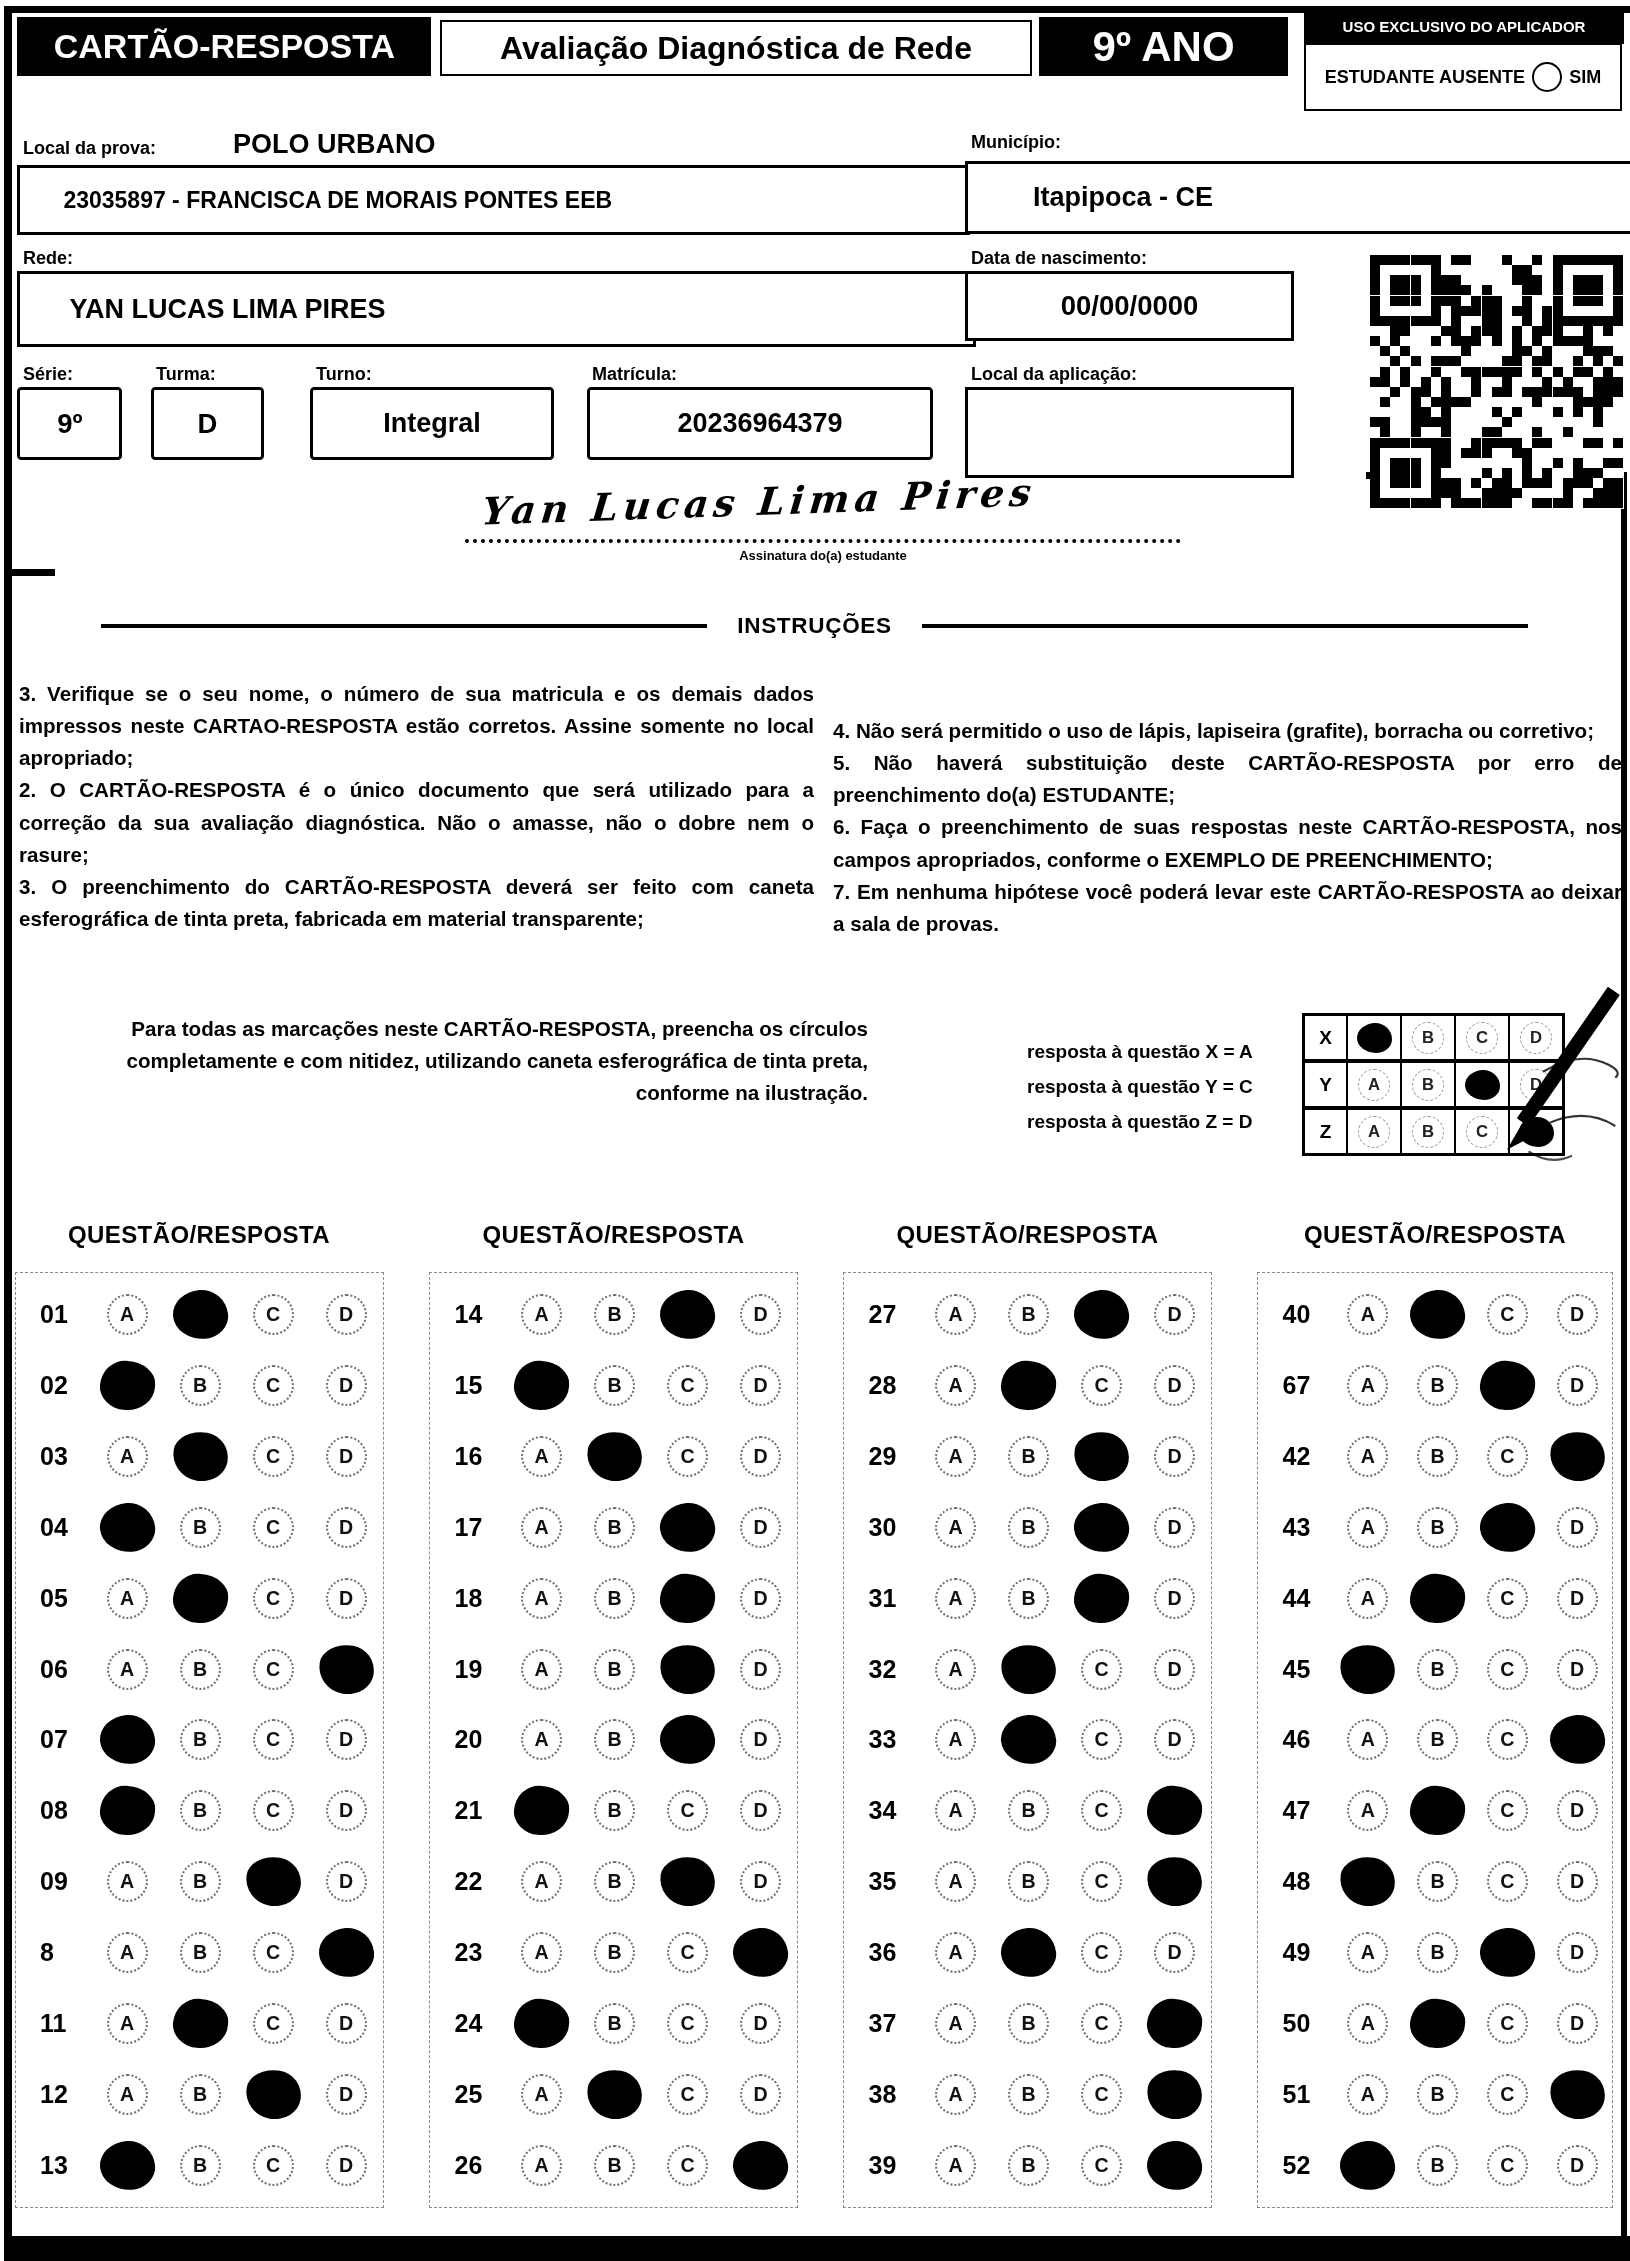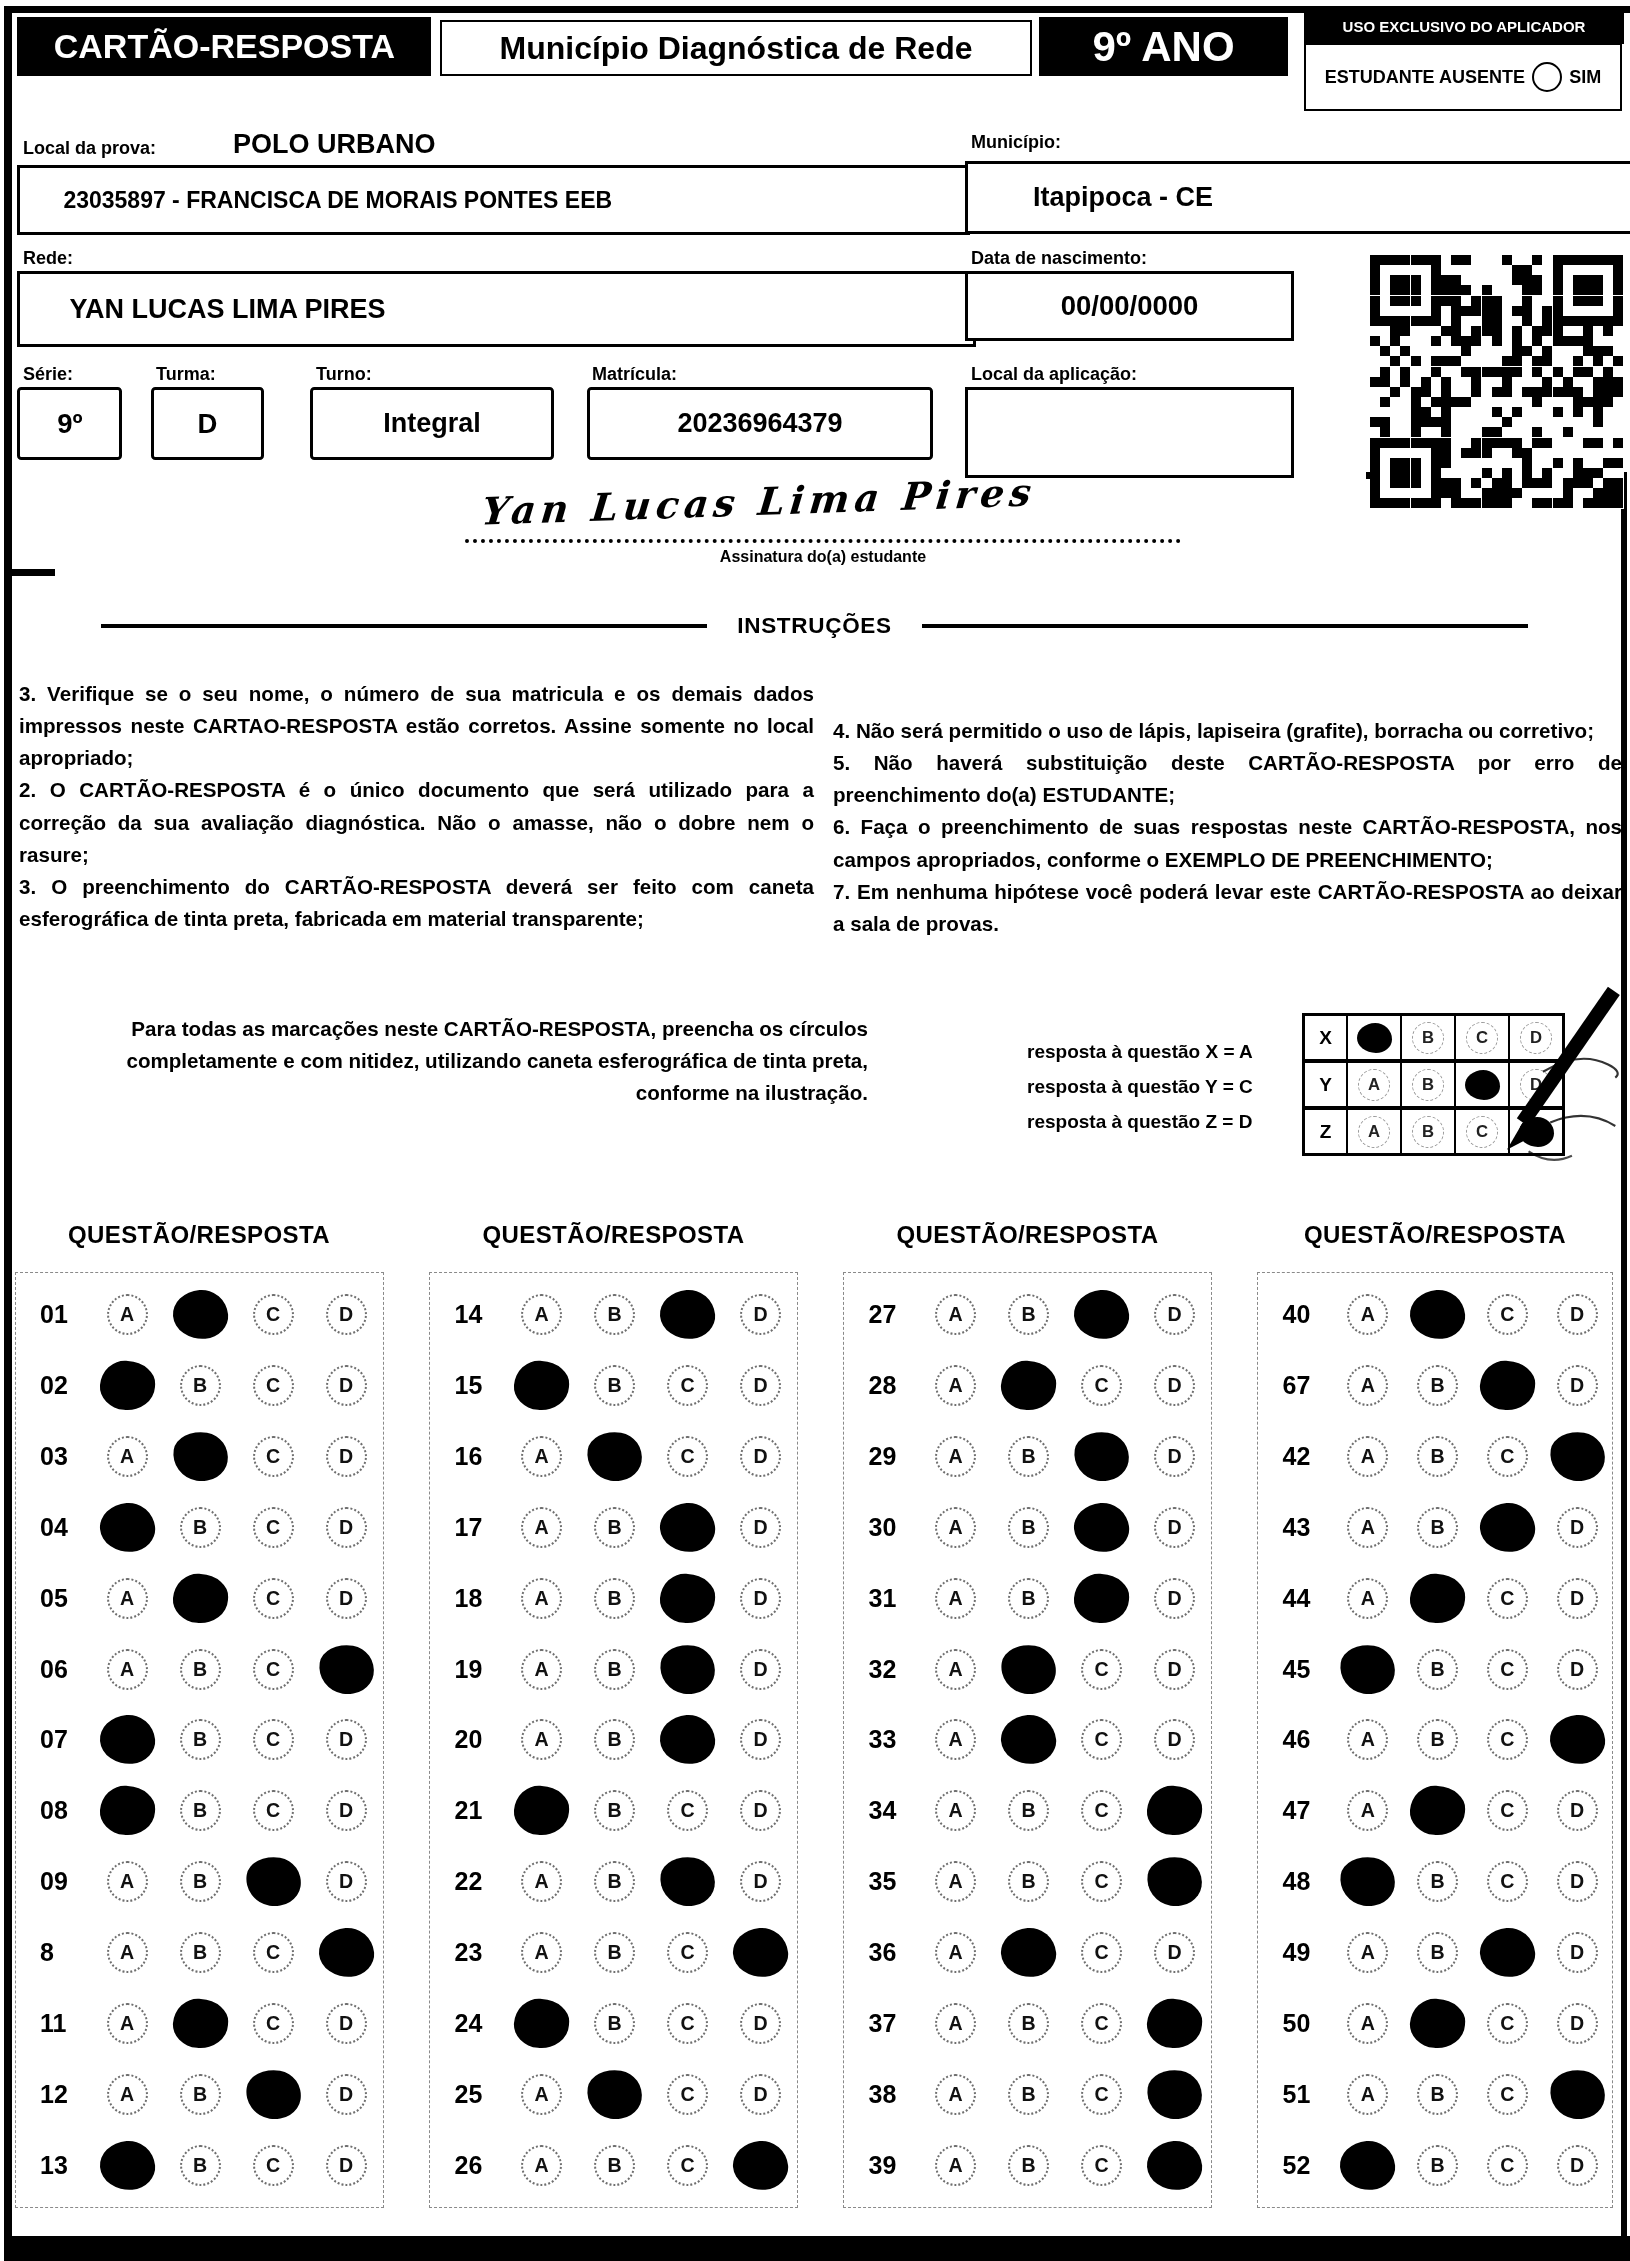--- a/index.html
+++ b/index.html
@@ -52,21 +52,21 @@
   <div class="bar" style="left:4.3px;top:5.8px;width:8px;height:2232px;"></div>
   <div class="bar" style="left:4.3px;bottom:0;width:1626px;height:24.6px;"></div>
   <div class="bar" style="right:2.9px;top:472px;width:6.5px;height:1764px;"></div>
   <div class="bar" style="right:2.9px;top:472px;width:261px;height:6.5px;"></div>
   <div class="bar" style="left:4.3px;top:569px;width:51px;height:6.5px;"></div>
 
   <div class="blackbox" style="left:17.4px;top:17.4px;width:414px;height:59px;font-size:34px;">
     <span>CARTÃO-RESPOSTA</span>
   </div>
   <div class="whitebox" style="left:440px;top:20px;width:588px;height:52px;font-size:32px;">
-    <span>Município Diagnóstica de Rede</span>
+    <span>Avaliação Diagnóstica de Rede</span>
   </div>
   <div class="blackbox" style="left:1039px;top:17.4px;width:249px;height:59px;font-size:42px;">
     <span>9º ANO</span>
   </div>
   <div class="blackbox" style="left:1304px;top:8.7px;width:320px;height:35px;font-size:15px;">
     <span>USO EXCLUSIVO DO APLICADOR</span>
   </div>
   <div class="abs" style="left:1304px;top:43px;width:314px;height:64px;border:2.9px solid #000;display:flex;align-items:center;justify-content:center;gap:7.2px;font-weight:bold;font-size:18px;background:#fff;">
     <span>ESTUDANTE AUSENTE</span>
     <span style="width:26px;height:26px;border:2.2px solid #000;border-radius:50%;display:inline-block;"></span>
@@ -443,21 +443,21 @@
     <span>20236964379</span>
   </div>
 
   <div class="label" style="left:971px;top:364px;">Local da aplicação:</div>
   <div class="fieldbox" style="left:965px;top:387px;width:323px;height:85px;justify-content:center;font-size:26px;">
     <span></span>
   </div>
 
   <div class="abs sig-text" style="left:482px;top:479px;">Yan Lucas Lima Pires</div>
   <div class="abs dotline" style="left:465px;top:507px;width:716px;height:32px;"></div>
-  <div class="abs" style="left:465px;top:548px;width:716px;text-align:center;font-weight:bold;font-size:16px;">Assinatura do(a) estudante</div>
+  <div class="abs" style="left:465px;top:548px;width:716px;text-align:center;font-weight:bold;font-size:13px;">Assinatura do(a) estudante</div>
 
   <div class="abs" style="left:101px;top:613px;width:1427px;display:flex;align-items:center;">
     <div class="rule"></div>
     <div style="margin:0 30px;font-weight:bold;font-size:22.5px;letter-spacing:0.7px;">INSTRUÇÕES</div>
     <div class="rule" style="max-width:623px;"></div>
   </div>
 
   <div class="abs" style="left:19px;top:678px;width:795px;">
       <p class="instr">3. Verifique se o seu nome, o número de sua matricula e os demais dados impressos neste CARTAO-RESPOSTA estão corretos. Assine somente no local apropriado;</p>
       <p class="instr">2. O CARTÃO-RESPOSTA é o único documento que será utilizado para a correção da sua avaliação diagnóstica. Não o amasse, não o dobre nem o rasure;</p>

